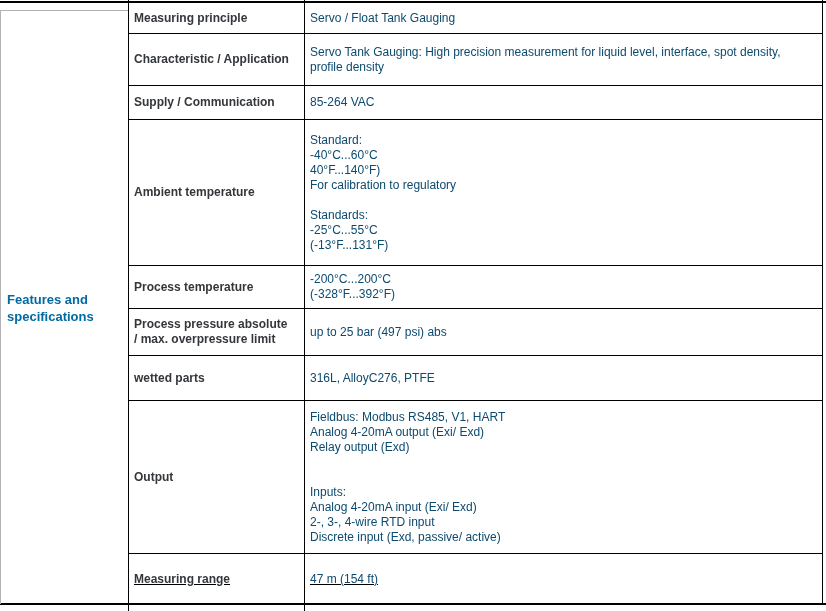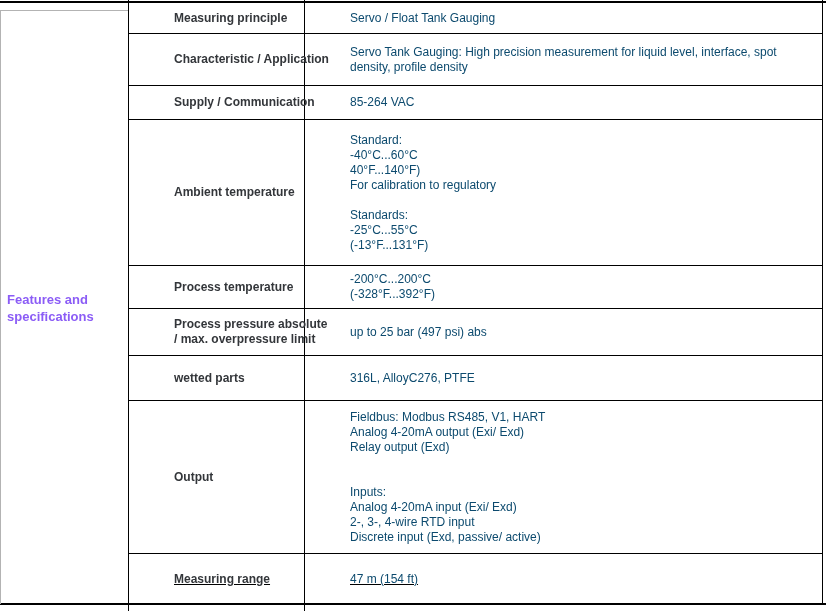--- a/index.html
+++ b/index.html
@@ -32,21 +32,21 @@
     border-top: 1px solid #b3b3b3;
     border-left: 1px solid #b3b3b3;
     display: flex;
     align-items: center;
     padding: 6px 8px 6px 6px;
   }
   .section-label {
     font-size: 13px;
     font-weight: bold;
     line-height: 17px;
-    color: #8b5cf6;
+    color: #0369a1;
   }
 
   
   .rows {
     position: absolute;
     left: 129px; top: 3px;
     width: 693px;
     display: flex;
     flex-direction: column;
   }
@@ -69,21 +69,20 @@
     width: 175px;
     flex: 0 0 175px;
     display: flex;
     align-items: center;
     padding: 2px 6px 2px 5px;
     font-size: 12px;
     font-weight: bold;
     line-height: 15px;
     color: #33363a;
     white-space: pre-line;
-    margin-left: 40px;
   }
   .cell-value {
     flex: 1;
     display: flex;
     align-items: center;
     padding: 2px 8px 2px 6px;
     font-size: 12px;
     line-height: 15px;
     color: #0c4a6e;
     white-space: pre-line;

